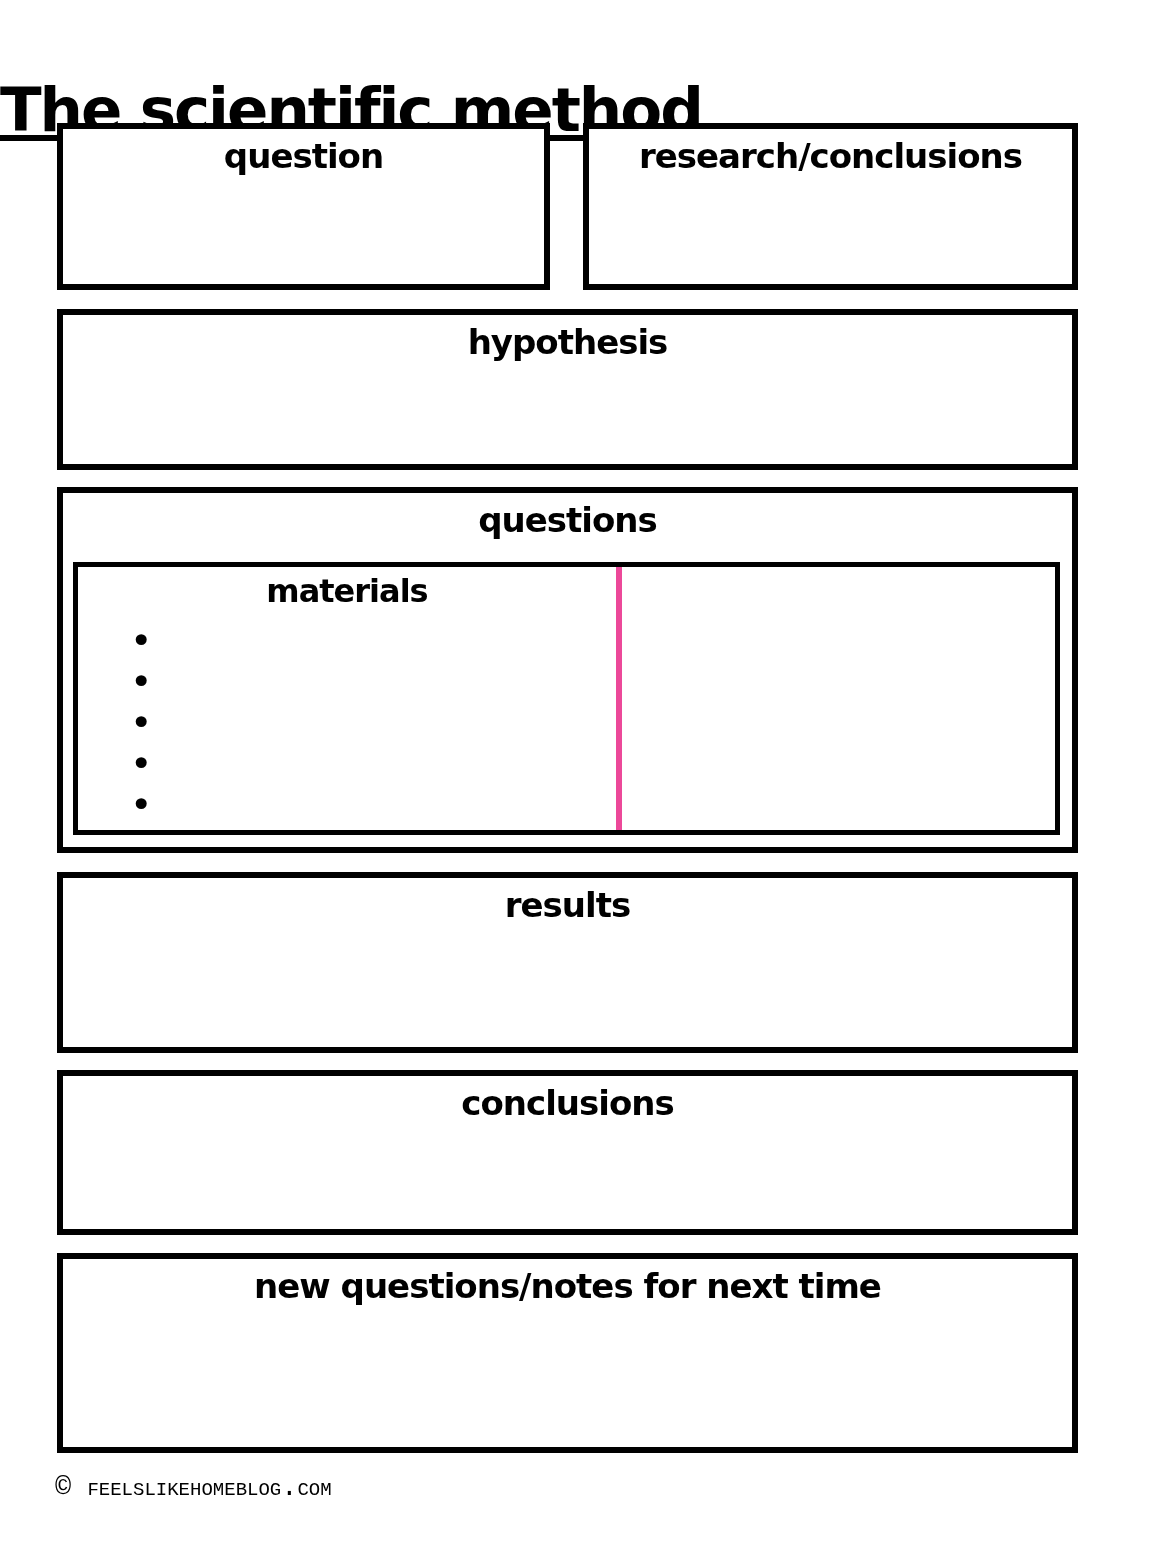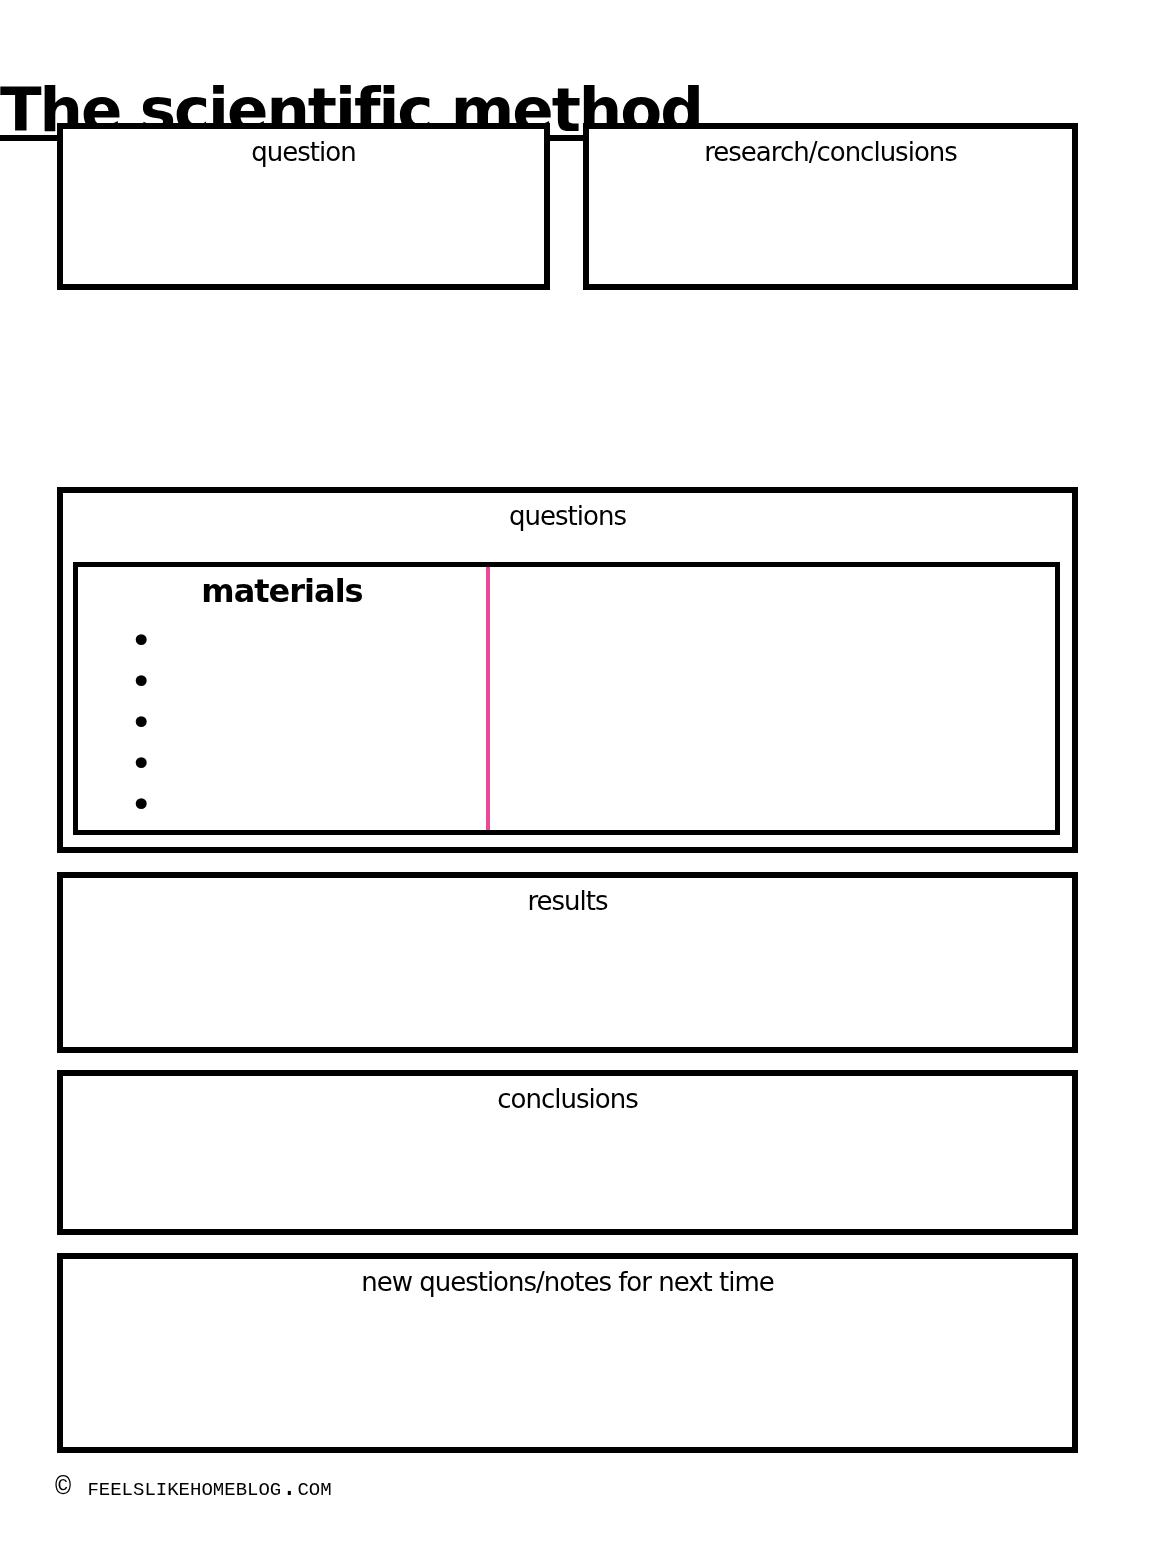--- a/index.html
+++ b/index.html
@@ -29,22 +29,22 @@
     text-decoration: underline;
   }
   .box {
     position: absolute;
     box-sizing: border-box;
     border: 6px solid #000000;
     background: #ffffff;
   }
   .box-label {
     text-align: center;
-    font-size: 26px;
-    font-weight: normal;
+    font-size: 34px;
+    font-weight: bold;
     padding-top: 9px;
     letter-spacing: -1px;
     line-height: 1.1;
   }
   #box-question      { left: 57px;  top: 123px;  width: 493px;  height: 167px; }
   #box-research      { left: 583px; top: 123px;  width: 495px;  height: 167px; }
   #box-hypothesis    { left: 57px;  top: 309px;  width: 1021px; height: 161px; }
   #box-experiment    { left: 57px;  top: 487px;  width: 1021px; height: 366px; }
   #box-results       { left: 57px;  top: 872px;  width: 1021px; height: 181px; }
   #box-conclusions   { left: 57px;  top: 1070px; width: 1021px; height: 165px; }
@@ -59,22 +59,22 @@
     box-sizing: border-box;
     border: 5px solid #000000;
     display: flex;
     background: #ffffff;
   }
   .col {
     box-sizing: border-box;
     height: 100%;
   }
   .col-materials {
-    width: 412px;
-    border-right: 4px solid #ec4899;
+    width: 544px;
+    border-right: 6px solid #ec4899;
   }
   .col-procedure {
     flex: 1;
   }
   .col-label {
     text-align: center;
     font-size: 32px;
     font-weight: bold;
     padding-top: 7px;
     letter-spacing: -1px;
@@ -121,20 +121,23 @@
   <h1 class="title">The scientific method</h1>
 
   <section class="box" id="box-question">
     <div class="box-label">question</div>
   </section>
 
   <section class="box" id="box-research">
     <div class="box-label">research/conclusions</div>
   </section>
 
+  <section class="box" id="box-hypothesis">
+    <div class="box-label">hypothesis</div>
+  </section>
 
   <section class="box" id="box-experiment">
     <div class="box-label">questions</div>
     <div class="inner-box">
       <div class="col col-materials">
         <div class="col-label">materials</div>
         <ul class="bullet-list">
           <li>
               <span>•</span>
             </li>

